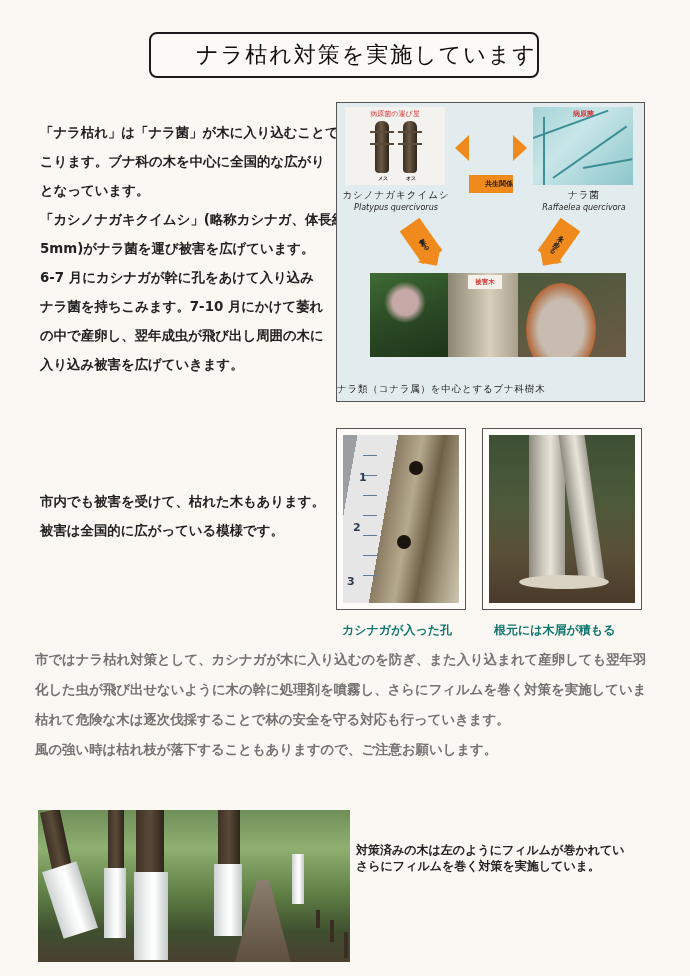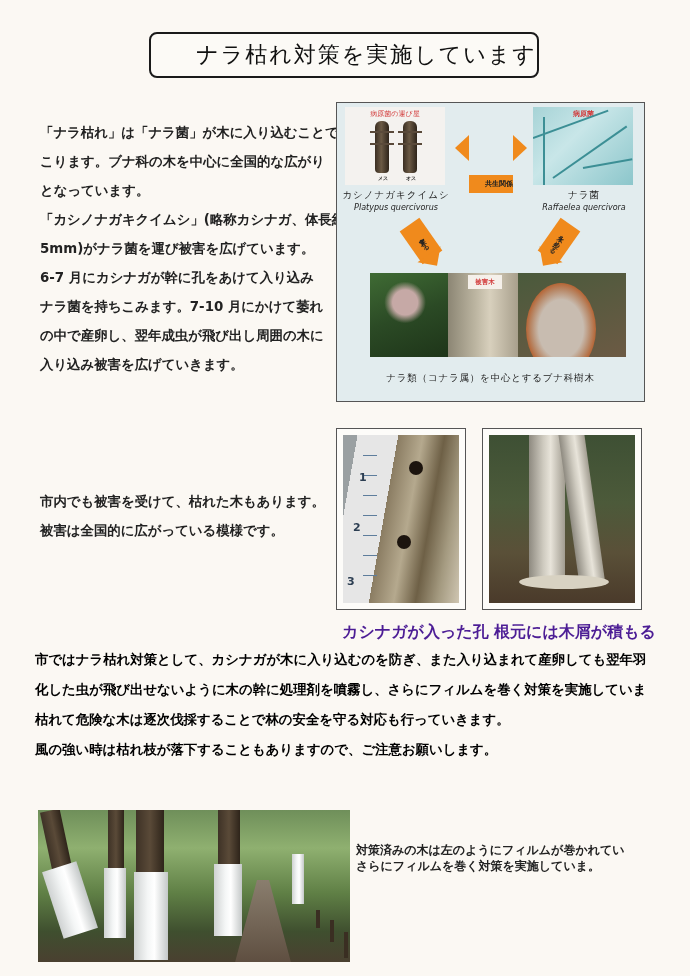--- a/index.html
+++ b/index.html
@@ -123,21 +123,21 @@
   .tree-c { flex:1; height:100%; position:relative; background: linear-gradient(160deg,#4a5a3c,#6c5a44); overflow:hidden; }
   .stump {
     left: 8px; top: 10px; width: 70px; height: 92px; border-radius: 50%;
     background: radial-gradient(ellipse at center,#c8bcb0 0 45%,#b88a6a 60%,#b5602e 72%,#8a4a22 80%);
   }
   .damaged-tag {
     left: 20px; top: 2px; width: 34px; height: 14px; background:#f5f0ea;
     font-size: 6.5px; color:#d23a3a; font-weight:bold; text-align:center; line-height:14px;
   }
   .diagram-caption {
-    left: 0; bottom: 16px; width: 100%; text-align:center;
+    left: 0; bottom: 5px; width: 100%; 
     font-size: 9.5px; color:#222; letter-spacing: 0.8px;
   }
 
   
   .photo-frame {
     border: 1.5px solid #555; background: #fdfcf9; padding: 6px;
   }
   .hole-frame { left: 336px; top: 428px; width: 130px; height: 182px; }
   .hole-photo {
     width: 100%; height: 100%; position: relative; overflow:hidden;
@@ -148,27 +148,27 @@
   .hole { width: 14px; height: 14px; border-radius: 50%; background:#1c140e; }
   .root-frame { left: 482px; top: 428px; width: 160px; height: 182px; }
   .root-photo {
     width: 100%; height: 100%; position: relative; overflow:hidden;
     background: linear-gradient(180deg,#3e5034 0%,#4c5a3a 40%,#5a5038 70%,#4a3a2a 100%);
   }
   .trunk {
     background: linear-gradient(90deg,#8e8a80,#cfcbc0 40%,#e8e4da 60%,#a19c90);
   }
   .photo-cap {
-    font-size: 16px; color:#4c1d95; font-weight:bold; white-space:nowrap;
+    font-size: 12px; color:#0f766e; font-weight:bold; white-space:nowrap;
   }
 
   
   .measures {
     left: 35px; top: 645px; width: 630px;
-    font-size: 13.4px; line-height: 30px; font-weight: bold; color: #000000;
+    font-size: 13.4px; line-height: 30px; font-weight: bold; color: #737373;
   }
   .measures p { white-space: nowrap; }
 
   
   .film-photo {
     left: 38px; top: 810px; width: 312px; height: 152px; overflow:hidden;
     background: linear-gradient(180deg,#6f8f5a 0%,#8fb070 25%,#5f7f45 55%,#3f4f2f 80%,#4a4030 100%);
   }
   .path {
     left: 195px; top: 70px; width: 60px; height: 90px;

